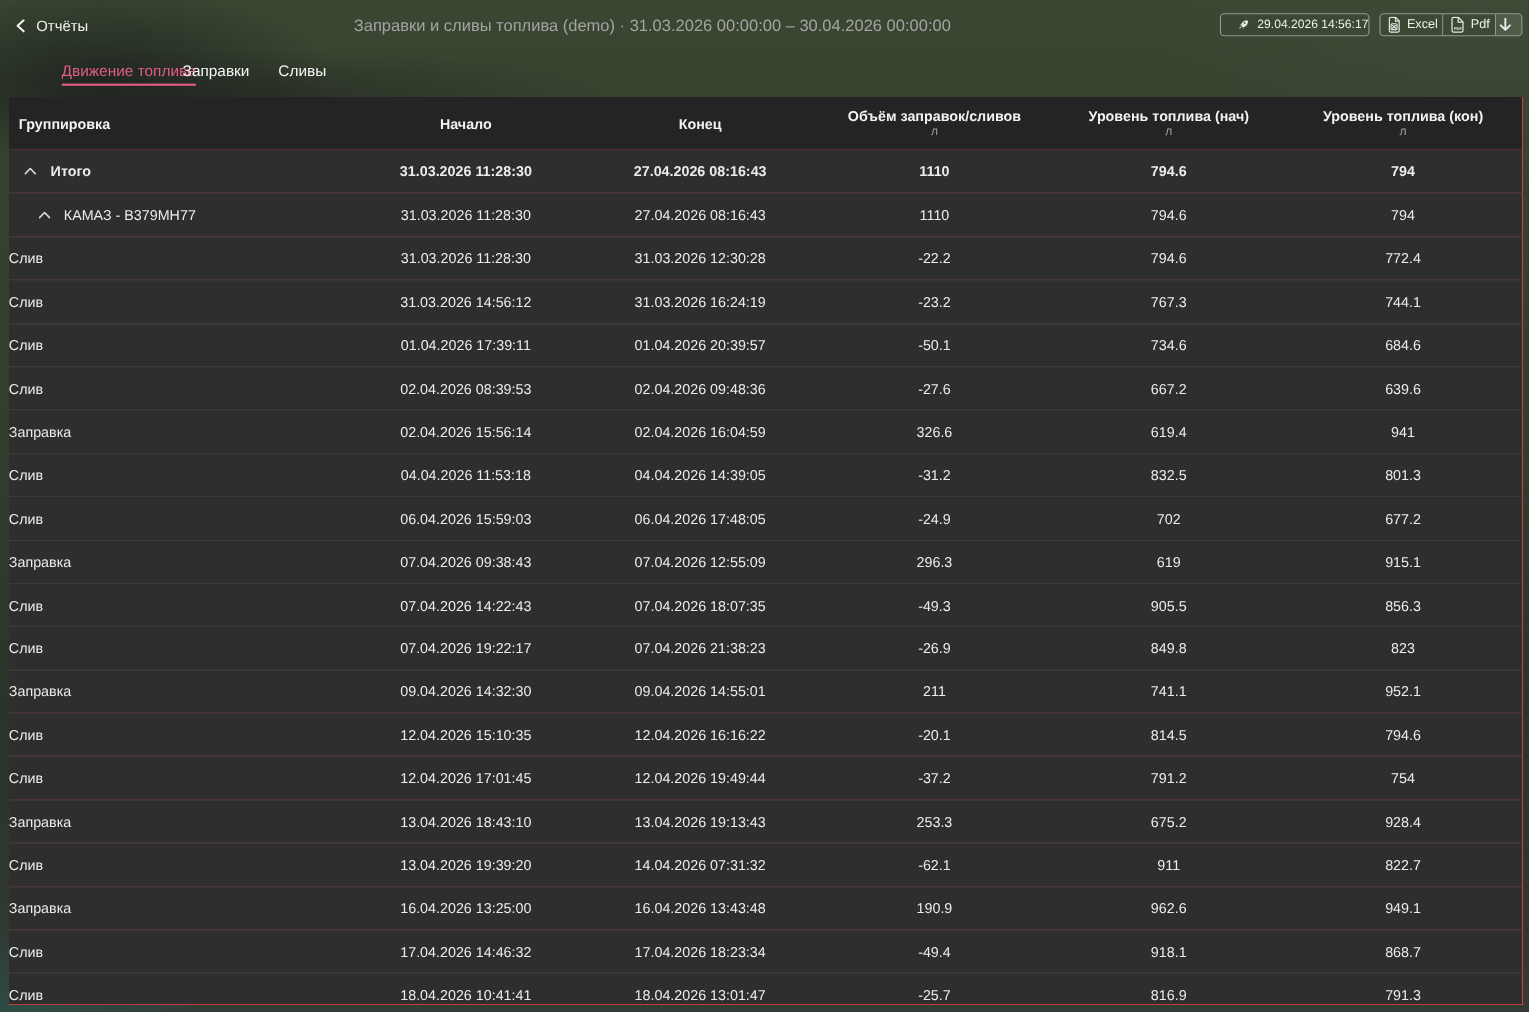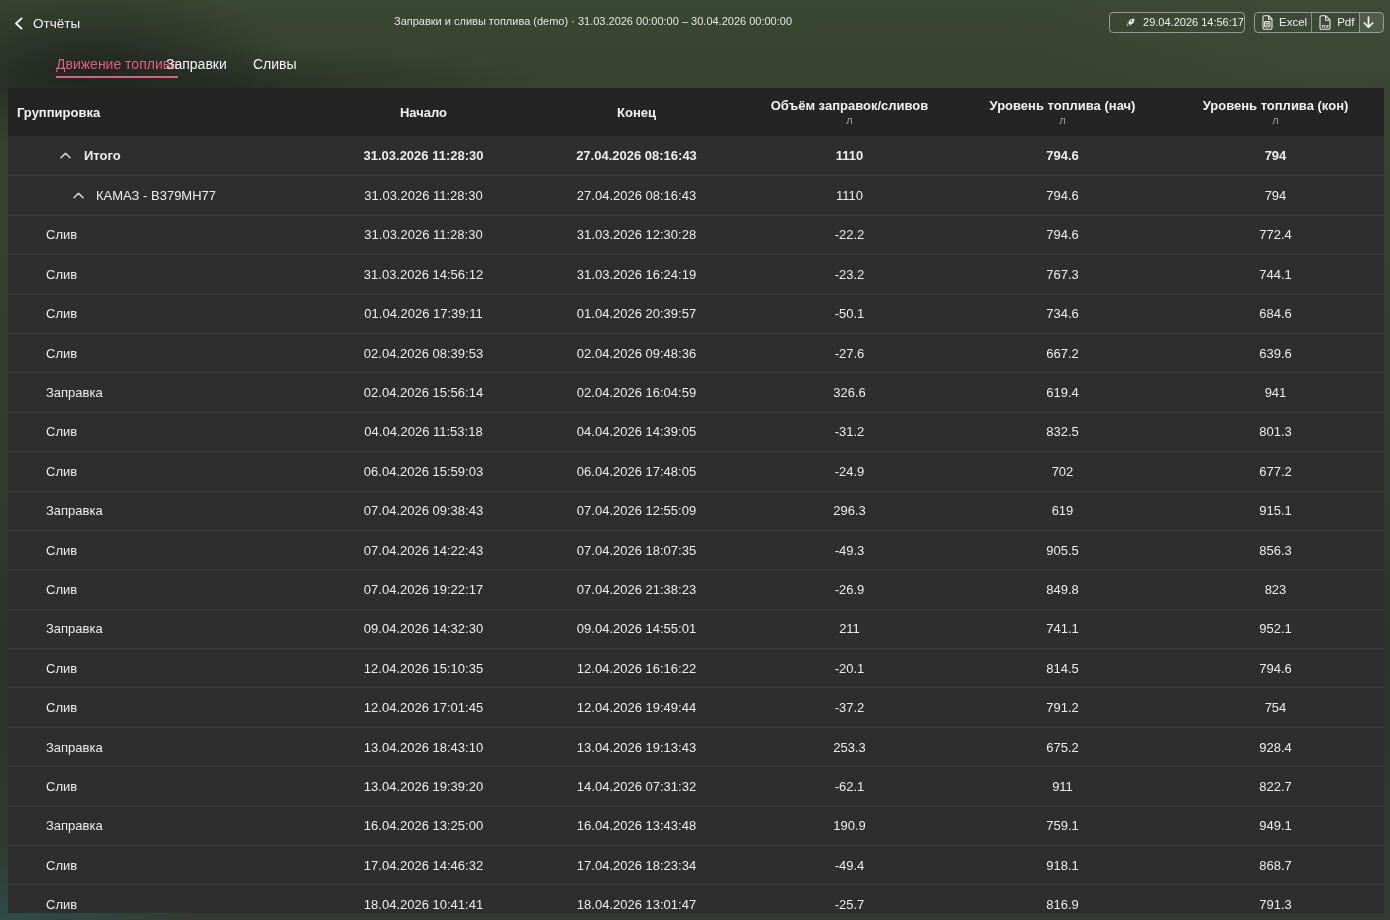--- a/index.html
+++ b/index.html
@@ -8,21 +8,21 @@
  background:
   radial-gradient(300px 120px at 90px 70px, rgba(22,25,26,0.65), rgba(22,25,26,0) 70%),
   radial-gradient(420px 55px at 240px 86px, rgba(26,29,28,0.45), rgba(26,29,28,0) 75%),
   radial-gradient(260px 110px at 10px 918px, rgba(40,88,82,0.6), rgba(40,88,82,0) 70%),
   radial-gradient(400px 200px at 1340px 30px, rgba(66,78,60,0.5), rgba(66,78,60,0) 75%),
   linear-gradient(180deg, #3a4732 0%, #37432f 10%, #323d2e 45%, #2b342c 70%, #2f3730 88%, #333b34 100%);
 }
 .topbar { position:absolute; left:0; top:0; width:100%; height:45px; will-change:transform; }
 .back { position:absolute; left:14px; top:15.5px; display:flex; align-items:center; color:#f2f2f2; font-size:13.5px; }
 .back svg { margin-right:10px; }
-.title { position:absolute; left:593px; top:15px; transform:translateX(-50%); white-space:nowrap; color:#e5e5e5; font-size:11px; }
+.title { position:absolute; left:593px; top:15px; transform:translateX(-50%); white-space:nowrap; color:#a3a3a3; font-size:15px; }
 .btn { position:absolute; border:1px solid rgba(255,255,255,0.45); border-radius:4px; height:21px; color:#eef2ee; font-size:11.5px; display:flex; align-items:center; white-space:nowrap; }
 #datebtn { left:1109px; top:11.5px; width:136px; padding-left:16px; font-size:11px; }
 #datebtn svg { margin-right:8px; }
 #expgroup { left:1254px; top:11.5px; width:130px; padding:0; }
 #expgroup .seg { height:100%; display:flex; align-items:center; }
 #expgroup .seg + .seg { border-left:1px solid rgba(255,255,255,0.38); }
 #seg1 { width:57px; padding-left:7px; }
 #seg2 { width:49px; padding-left:7px; }
 #seg3 { width:24px; background:rgba(255,255,255,0.10); border-radius:0 3px 3px 0; justify-content:center; }
 .seg svg { margin-right:6px; }
@@ -32,21 +32,21 @@
 #tab1:after { content:""; position:absolute; left:0; right:0; top:20.5px; height:1.8px; background:#e05c86; }
 #tab2 { left:166px; }
 #tab3 { left:253px; }
 #tablewrap { position:absolute; left:8px; top:88px; width:1376px; height:825px; overflow:hidden; background:#ef4444; will-change:transform; }
 .hdr { display:grid; grid-template-columns:309px 213px 213px 213px 213px 213px; height:48px; background:#242424; align-items:center; color:#f2f2f2; font-size:13px; font-weight:bold; }
 .hdr .c1 { padding-left:9px; }
 .hdr .cc { text-align:center; }
 .unit { display:block; font-weight:normal; font-size:11px; color:#9d9d9d; margin-top:1px; }
 .row { display:grid; grid-template-columns:309px 213px 213px 213px 213px 213px; height:39.4px; align-items:center; color:#ececec; font-size:13px; border-top:1px solid #3b3b3b; background:#2e2e2e; }
 .row .cc { text-align:center; }
-.row .c1 { display:flex; align-items:center;margin-left:38px; }
+.row .c1 { display:flex; align-items:center; }
 .c1.lvl0 { padding-left:14px; font-weight:bold; }
 .c1.lvl0 .chev { margin-right:13px; }
 .c1.lvl1 { padding-left:27px; }
 .c1.lvl1 .chev { margin-right:12px; }
 .c1.leaf { }
 .b { font-weight:bold; border-top:none; }
 </style></head>
 <body>
 <div id="bg"></div>
 <div class="topbar">
@@ -237,21 +237,21 @@
       <div class="cc">14.04.2026 07:31:32</div>
       <div class="cc">-62.1</div>
       <div class="cc">911</div>
       <div class="cc">822.7</div>
     </div>
 <div class="row">
       <div class="c1 leaf">Заправка</div>
       <div class="cc">16.04.2026 13:25:00</div>
       <div class="cc">16.04.2026 13:43:48</div>
       <div class="cc">190.9</div>
-      <div class="cc">759.1</div>
+      <div class="cc">962.6</div>
       <div class="cc">949.1</div>
     </div>
 <div class="row">
       <div class="c1 leaf">Слив</div>
       <div class="cc">17.04.2026 14:46:32</div>
       <div class="cc">17.04.2026 18:23:34</div>
       <div class="cc">-49.4</div>
       <div class="cc">918.1</div>
       <div class="cc">868.7</div>
     </div>

